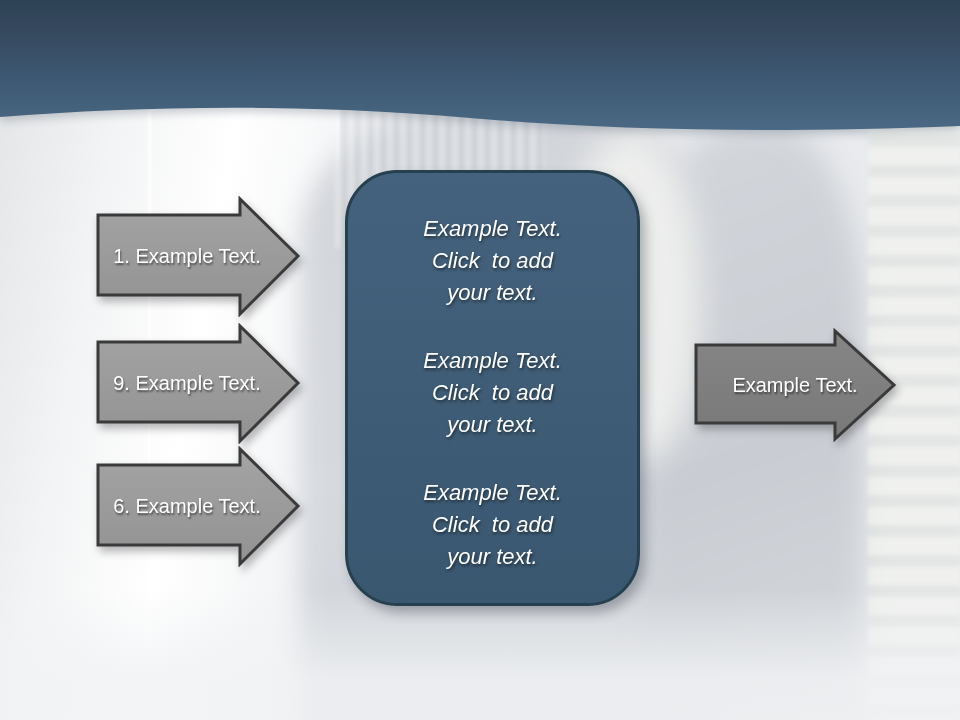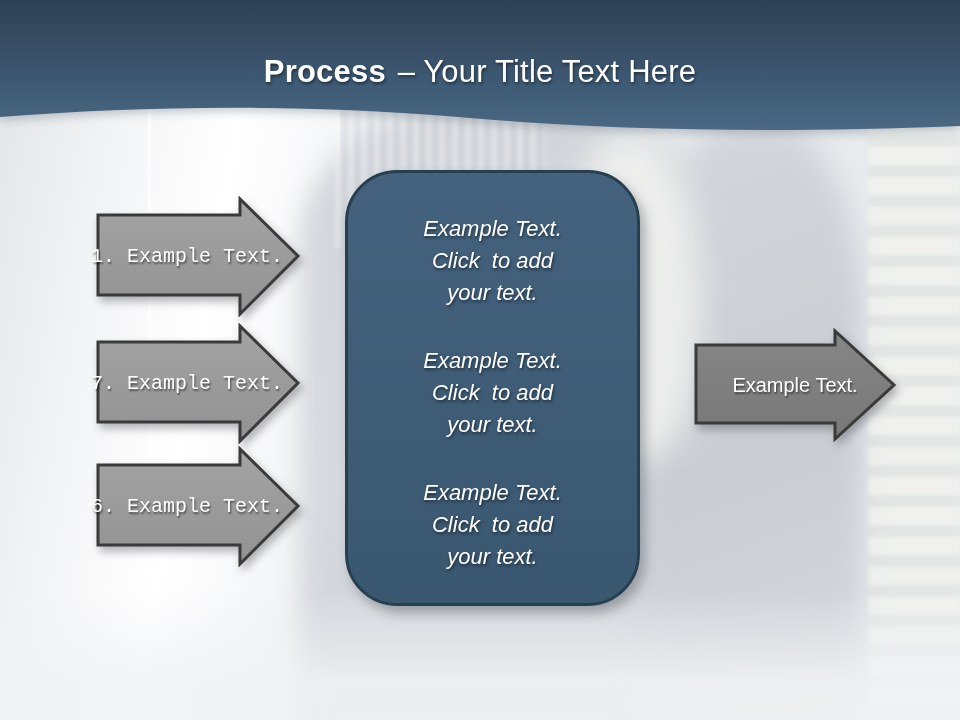--- a/index.html
+++ b/index.html
@@ -62,21 +62,21 @@
   .slide-title .emph{font-weight:bold;}
   .slide-title .rest{font-weight:normal;margin-left:.38em;}
   
   .arrow{position:absolute;z-index:2;}
   .arrow svg{position:absolute;left:0;top:0;filter:drop-shadow(3px 5px 4px rgba(70,70,75,.4));}
   .arrow .label{
     position:absolute;inset:0;display:flex;align-items:center;justify-content:center;
     color:#fff;font-size:20px;text-shadow:1px 2px 2px rgba(0,0,0,.5);
     white-space:nowrap;pointer-events:none;
   }
-  .arrow.step .label{padding-right:22px;font-family:Liberation Mono, monospace;}
+  .arrow.step .label{padding-right:22px;}
   #arrow-1{left:95px;top:196px;width:206px;height:121px;}
   #arrow-2{left:95px;top:323px;width:206px;height:121px;}
   #arrow-3{left:95px;top:446px;width:206px;height:121px;}
   #arrow-out{left:693px;top:328px;width:204px;height:114px;}
   
   .center-box{
     position:absolute;left:345px;top:170px;width:295px;height:436px;z-index:2;
     box-sizing:border-box;
     background:linear-gradient(180deg,#44627d 0%,#3e5c76 55%,#3a5770 100%);
     border:3px solid #26404f;border-radius:52px;
@@ -112,42 +112,39 @@
       <linearGradient id="hdrGrad" x1="0" y1="0" x2="0" y2="1">
         <stop offset="0" stop-color="#2e4255"></stop>
         <stop offset="0.25" stop-color="#36495f"></stop>
         <stop offset="0.65" stop-color="#3e5a75"></stop>
         <stop offset="1" stop-color="#4b6984"></stop>
       </linearGradient>
     </defs>
     <path d="M0,117 C140,106 300,103 470,118 C620,131 780,133 960,126 L960,0 L0,0 Z" fill="url(#hdrGrad)"></path>
   </svg>
 
-  <div class="slide-title">
-    <span class="emph">Process</span><span class="rest">– Your Title Text Here</span>
-  </div>
 
   <div class="arrow step" id="arrow-1">
     <svg width="206" height="121" viewBox="0 0 206 121">
       <defs>
           <linearGradient id="stepGrad" x1="0" y1="0" x2="0" y2="1">
         <stop offset="0" stop-color="#a4a4a4"></stop>
             <stop offset="1" stop-color="#929292"></stop>
       </linearGradient>
         </defs>
       <polygon points="3,19 145,19 145,3 203,60 145,118 145,99 3,99" fill="url(#stepGrad)" stroke="#3a3a3a" stroke-width="3"></polygon>
     </svg>
     <span class="label">1. Example Text.</span>
   </div>
 
   <div class="arrow step" id="arrow-2">
     <svg width="206" height="121" viewBox="0 0 206 121">
       <polygon points="3,19 145,19 145,3 203,60 145,118 145,99 3,99" fill="url(#stepGrad)" stroke="#3a3a3a" stroke-width="3"></polygon>
     </svg>
-    <span class="label">7. Example Text.</span>
+    <span class="label">9. Example Text.</span>
   </div>
 
   <div class="arrow step" id="arrow-3">
     <svg width="206" height="121" viewBox="0 0 206 121">
       <polygon points="3,19 145,19 145,3 203,60 145,118 145,99 3,99" fill="url(#stepGrad)" stroke="#3a3a3a" stroke-width="3"></polygon>
     </svg>
     <span class="label">6. Example Text.</span>
   </div>
 
   <div class="arrow" id="arrow-out">

